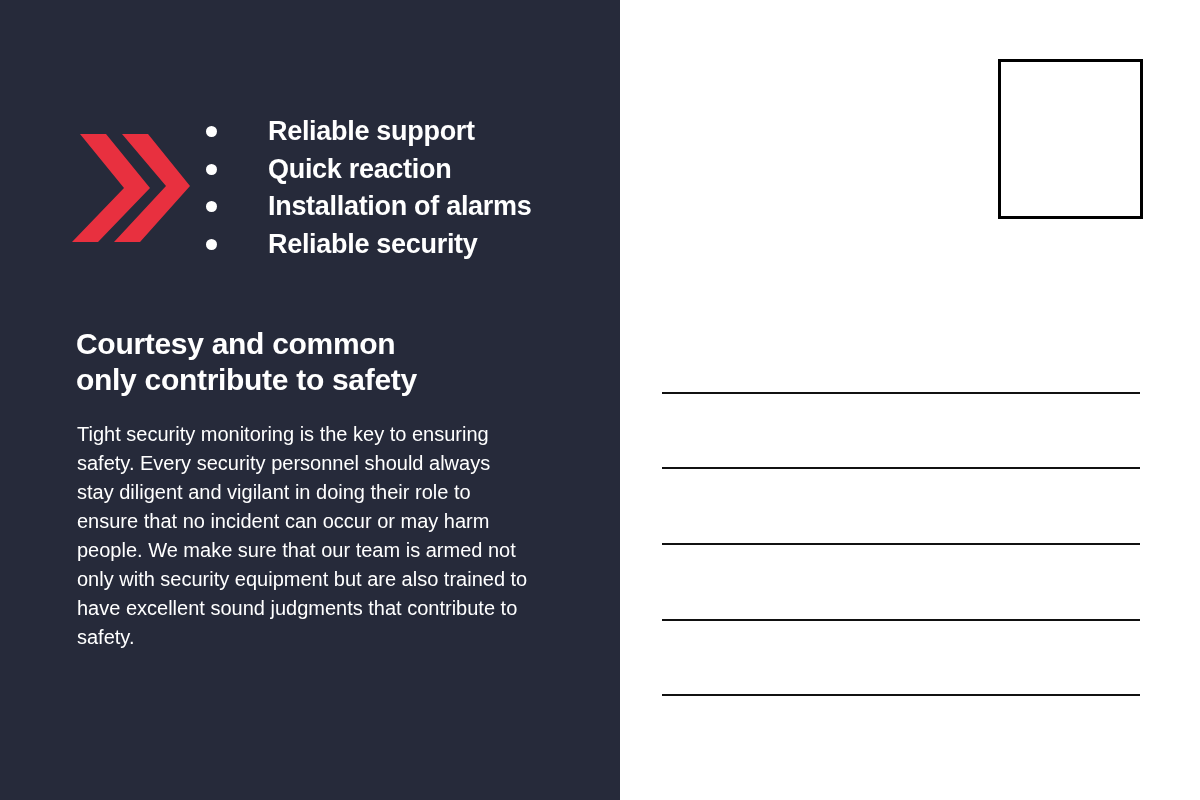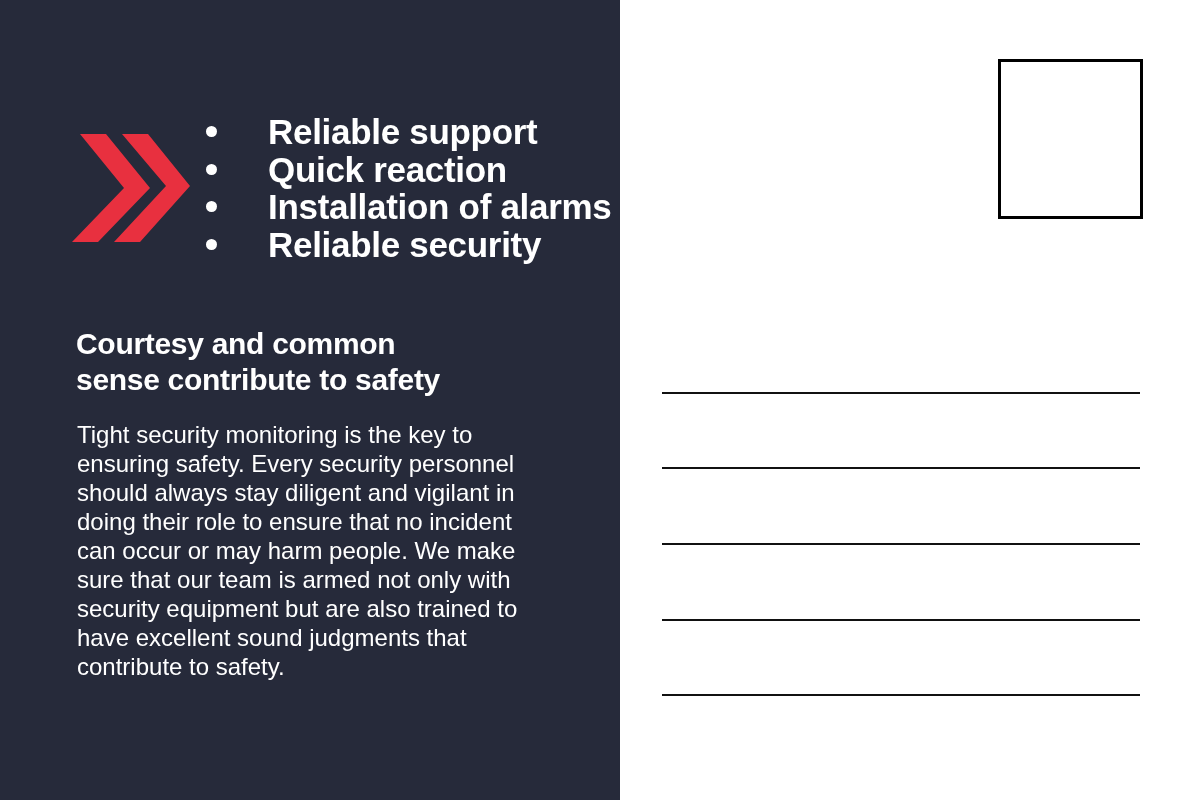--- a/index.html
+++ b/index.html
@@ -1,24 +1,24 @@
 <!DOCTYPE html>
 <html><head>
   <meta charset="utf-8">
   <style>
     html, body { margin: 0; padding: 0; }
     body { width: 1200px; height: 800px; position: relative; overflow: hidden; background: #ffffff; font-family: "Liberation Sans", sans-serif; }
     .left-panel { position: absolute; left: 0; top: 0; width: 620px; height: 800px; background: #262a3a; }
     .right-panel { position: absolute; left: 620px; top: 0; width: 580px; height: 800px; background: #ffffff; }
     .chevrons { position: absolute; left: 72px; top: 134px; width: 118px; height: 108px; }
     .bullets { position: absolute; left: 205px; top: 113px; margin: 0; padding: 0; list-style: none; }
-    .bullets li { position: relative; height: 37.5px; line-height: 37.5px; padding-left: 63px; color: #ffffff; font-weight: bold; font-size: 35px; letter-spacing: -0.3px; white-space: nowrap; }
+    .bullets li { position: relative; height: 37.5px; line-height: 37.5px; padding-left: 63px; color: #ffffff; font-weight: bold; font-size: 27px; letter-spacing: -0.3px; white-space: nowrap; }
     .bullets li .dot { position: absolute; left: 1px; top: 13px; width: 11px; height: 11px; border-radius: 50%; background: #ffffff; }
     .heading { position: absolute; left: 76px; top: 326px; width: 420px; color: #ffffff; font-weight: bold; font-size: 30px; line-height: 36px; letter-spacing: -0.3px; margin: 0; }
-    .body-text { position: absolute; left: 77px; top: 420px; width: 455px; color: #ffffff; font-size: 24px; line-height: 29px; margin: 0; }
+    .body-text { position: absolute; left: 77px; top: 420px; width: 455px; color: #ffffff; font-size: 20px; line-height: 29px; margin: 0; }
     .stamp-box { position: absolute; left: 998px; top: 59px; width: 139px; height: 154px; border: 3px solid #000000; background: #ffffff; }
     .address-line { position: absolute; left: 662px; width: 478px; height: 2px; background: #111111; }
   </style>
 </head>
 <body>
 
 <div class="left-panel">
   <svg class="chevrons" viewBox="0 0 118 108">
     <polygon points="8,0 34,0 78,54 26,108 0,108 52,54" fill="#e8303f"></polygon>
     <polygon points="50,0 76,0 118,52 68,108 42,108 94,52" fill="#e8303f"></polygon>
@@ -26,21 +26,21 @@
 
   <ul class="bullets">
     <li><span class="dot"></span><span>Reliable support</span></li>
     <li><span class="dot"></span><span>Quick reaction</span></li>
     <li><span class="dot"></span><span>Installation of alarms</span></li>
     <li><span class="dot"></span><span>Reliable security</span></li>
   </ul>
 
   <h2 class="heading">
     <span>Courtesy and common</span><br>
-    <span>sense contribute to safety</span>
+    <span>only contribute to safety</span>
   </h2>
 
   <p class="body-text">Tight security monitoring is the key to ensuring safety. Every security personnel should always stay diligent and vigilant in doing their role to ensure that no incident can occur or may harm people. We make sure that our team is armed not only with security equipment but are also trained to have excellent sound judgments that contribute to safety.</p>
 </div>
 
 <div class="right-panel"></div>
 
 <div class="stamp-box"></div>
 
 <div class="address-line" style="top:392px;"></div>

